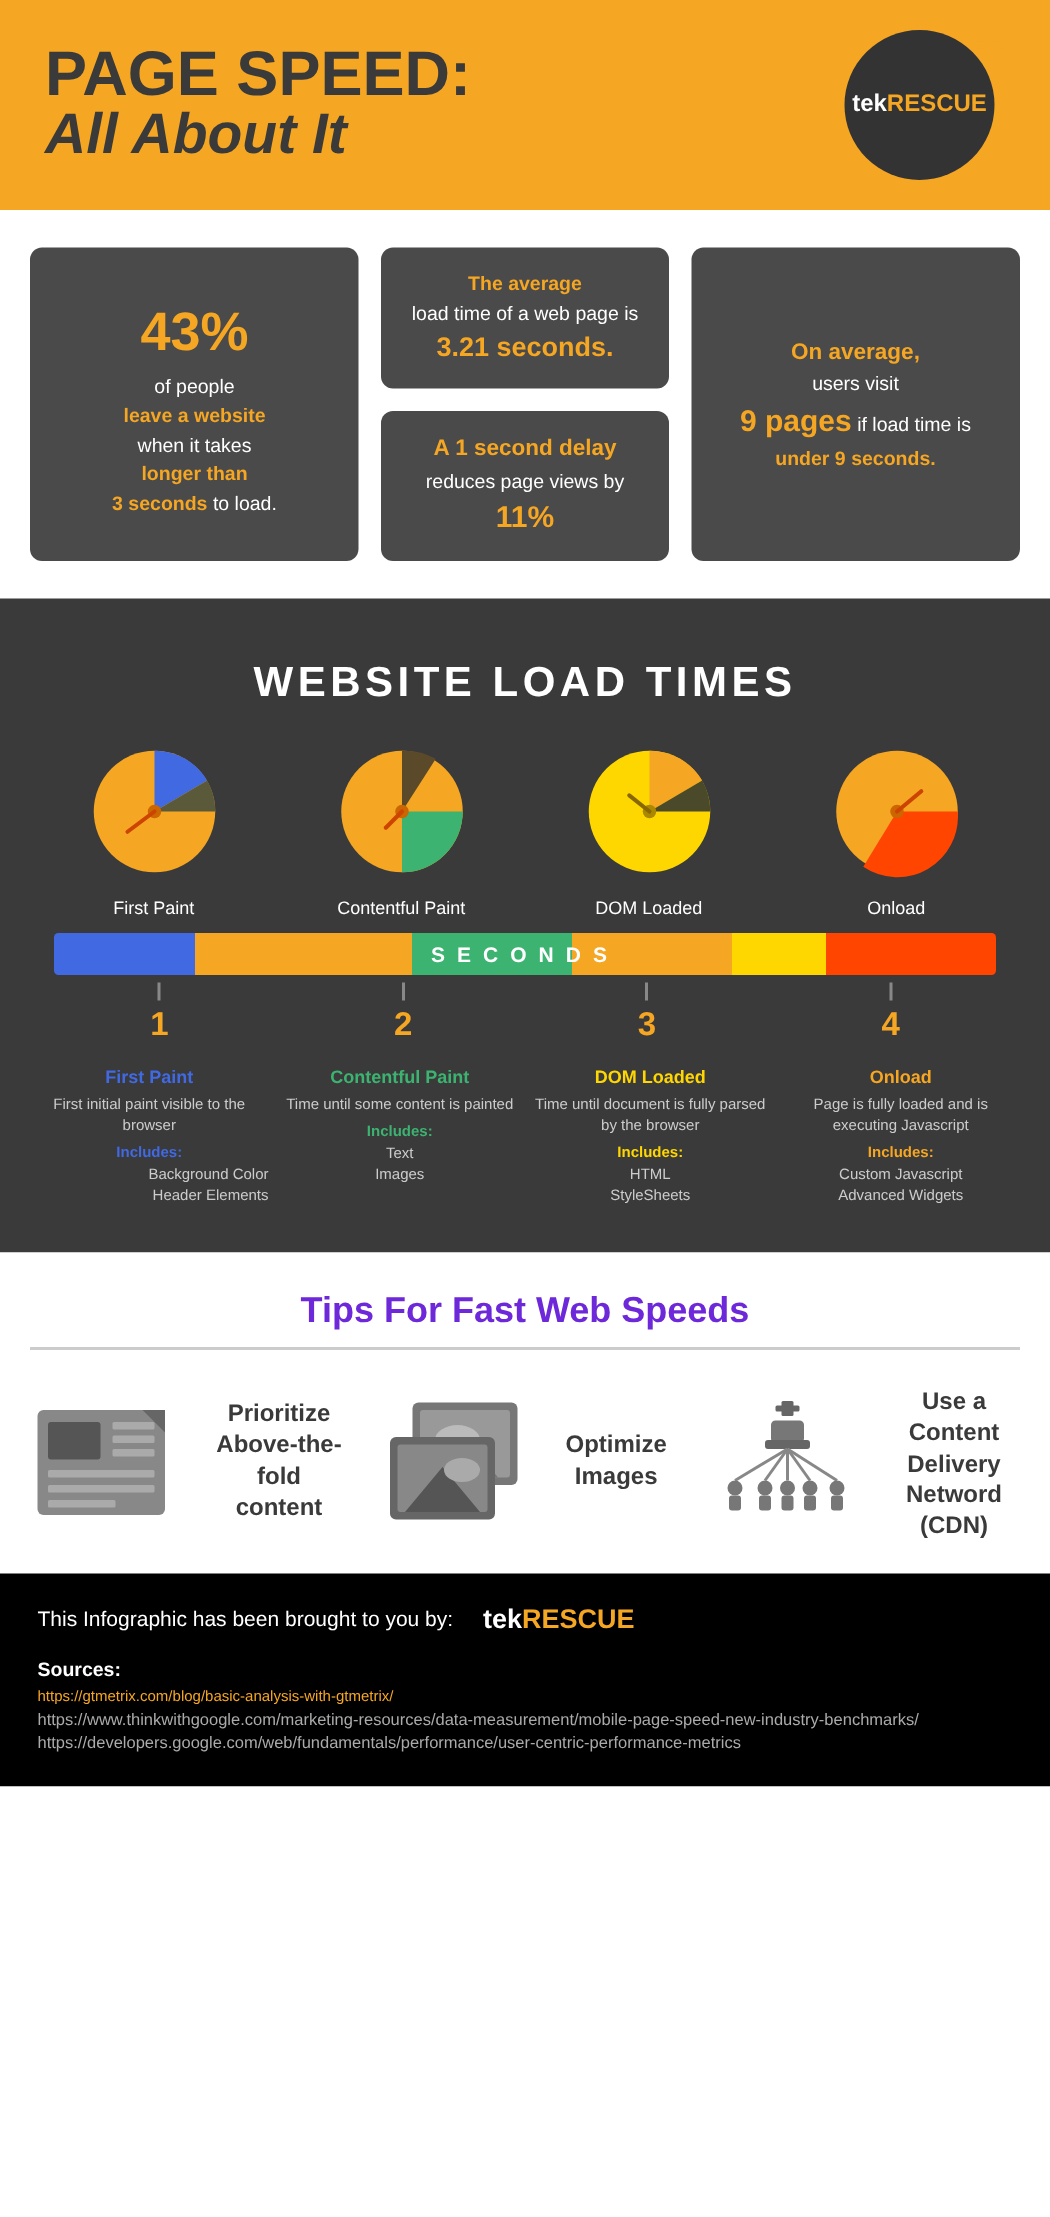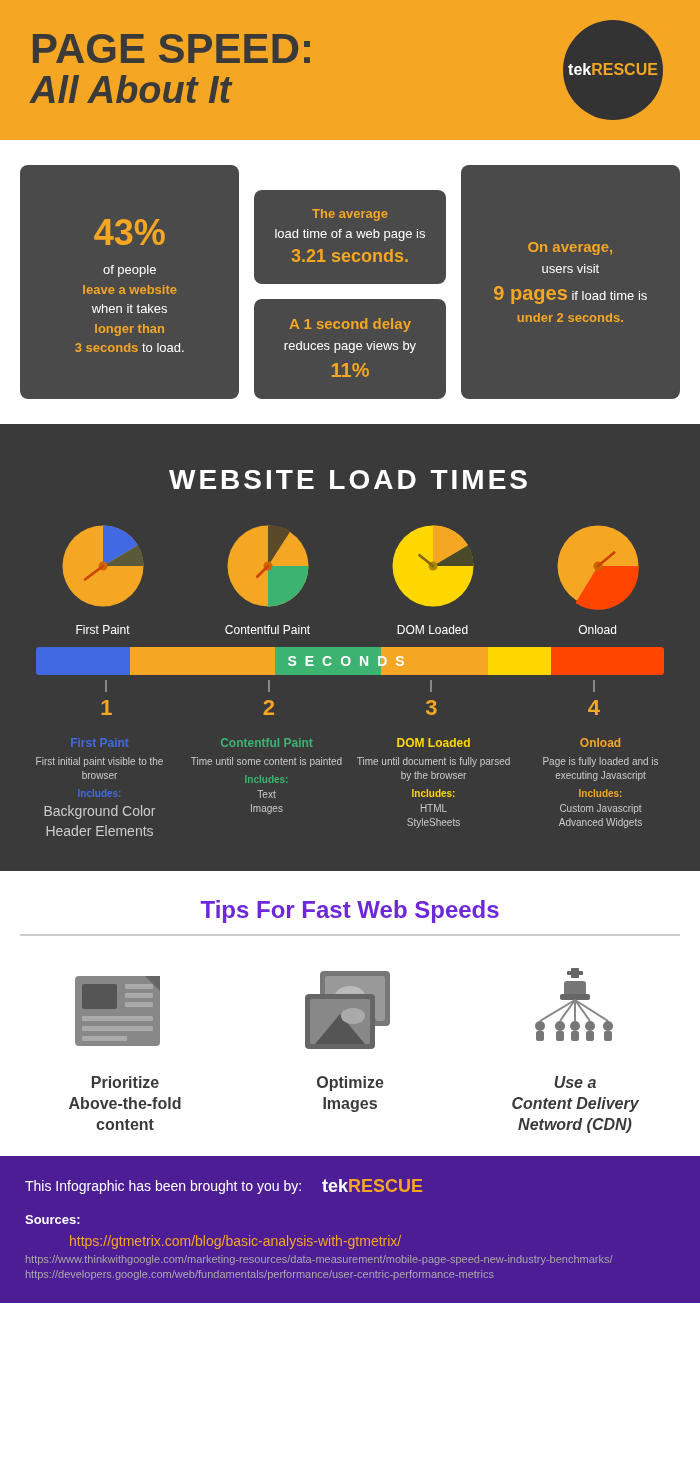--- a/index.html
+++ b/index.html
@@ -100,21 +100,20 @@
     }
     .stat-box .highlight {
       color: #F5A623;
       font-weight: bold;
     }
     .stat-right-col {
       display: flex;
       flex-direction: column;
       gap: 15px;
       flex: 1.1;
-      margin-top: 25px;
     }
     .stat-box-small {
       background: #4a4a4a;
       border-radius: 8px;
       padding: 14px 14px;
       color: #fff;
       flex: 1;
     }
     .stat-box-small .body-text {
       font-size: 13px;
@@ -261,42 +260,42 @@
     }
     .tips-row {
       display: flex;
       justify-content: space-around;
       align-items: flex-start;
       gap: 15px;
     }
     .tip-item {
       flex: 1;
       display: flex;
-      flex-direction: column;
+      flex-direction: row;
       align-items: center;
       gap: 12px;
     }
     .tip-icon {
       width: 120px;
       height: 100px;
       display: flex;
       align-items: center;
       justify-content: center;
     }
     .tip-label {
       color: #3a3a3a;
       font-size: 16px;
       font-weight: 900;
       text-align: center;
       line-height: 1.3;
     }
 
     
     .footer {
-      background: #4c1d95;
+      background: #000000;
       padding: 20px 25px;
       color: #fff;
     }
     .footer-credit {
       font-size: 14px;
       margin-bottom: 15px;
       display: flex;
       align-items: center;
       gap: 8px;
     }
@@ -315,26 +314,25 @@
       margin-bottom: 6px;
     }
     .footer-sources .source-link {
       font-size: 11px;
       color: #aaa;
       display: block;
       margin-bottom: 3px;
       word-break: break-all;
     }
     .footer-sources .source-link-highlight {
-      font-size: 14px;
+      font-size: 10px;
       color: #F5A623;
       display: block;
       margin-bottom: 4px;
       word-break: break-all;
-      margin-left: 44px;
     }
 
     
     svg.pie { width: 90px; height: 90px; }
   </style>
 </head>
 <body>
 
 <div class="header">
   <div class="header-title">
@@ -380,21 +378,21 @@
       </p>
     </div>
   </div>
 
   <div class="stat-box tall">
     <p class="body-text">
       <span class="highlight" style="font-size:15px;font-weight:900;">On average,</span><br>
       <span>users visit</span><br>
       <span class="highlight" style="font-size:20px;font-weight:900;">9 pages</span>
       <span>if load time is</span><br>
-      <span class="highlight">under 2 seconds.</span>
+      <span class="highlight">under 9 seconds.</span>
     </p>
   </div>
 </div>
 
 <div class="load-section">
   <div class="load-title">WEBSITE LOAD TIMES</div>
 
   <div class="charts-row">
 
     <div class="chart-item">
@@ -475,21 +473,21 @@
       <span class="second-mark">4</span>
     </div>
   </div>
 
   <div class="desc-row">
 
     <div class="desc-item">
       <div class="title color-blue">First Paint</div>
       <div class="desc-text">First initial paint visible to the browser</div>
       <div class="includes-label color-blue">Includes:</div>
-      <div class="includes-text" style="color:#ccc;font-size:14px;line-height:1.4;">Background Color<br>Header Elements</div>
+      <div class="includes-text" style="color:#ccc;font-size:10px;line-height:1.4;text-align:right;">Background Color<br>Header Elements</div>
     </div>
 
     <div class="desc-item">
       <div class="title color-green">Contentful Paint</div>
       <div class="desc-text">Time until some content is painted</div>
       <div class="includes-label color-green">Includes:</div>
       <div class="includes-text" style="color:#ccc;font-size:10px;line-height:1.4;">Text<br>Images</div>
     </div>
 
     <div class="desc-item">
@@ -572,21 +570,21 @@
           <circle cx="40" cy="60" r="5" fill="#777"></circle>
           <rect x="36" y="65" width="8" height="10" rx="2" fill="#777"></rect>
           <circle cx="55" cy="60" r="5" fill="#777"></circle>
           <rect x="51" y="65" width="8" height="10" rx="2" fill="#777"></rect>
           <circle cx="70" cy="60" r="5" fill="#777"></circle>
           <rect x="66" y="65" width="8" height="10" rx="2" fill="#777"></rect>
           <circle cx="88" cy="60" r="5" fill="#777"></circle>
           <rect x="84" y="65" width="8" height="10" rx="2" fill="#777"></rect>
         </svg>
       </div>
-      <div class="tip-label" style="color:#3a3a3a;font-size:16px;font-weight:900;line-height:1.3;font-style:italic;">Use a<br>Content Delivery<br>Netword (CDN)</div>
+      <div class="tip-label" style="color:#3a3a3a;font-size:16px;font-weight:900;line-height:1.3;">Use a<br>Content Delivery<br>Netword (CDN)</div>
     </div>
 
   </div>
 </div>
 
 <div class="footer">
   <div class="footer-credit">
     <span class="by-text">This Infographic has been brought to you by:</span>&nbsp;
     <span class="footer-logo">
       <span class="tek">tek</span><span class="rescue">RESCUE</span>

